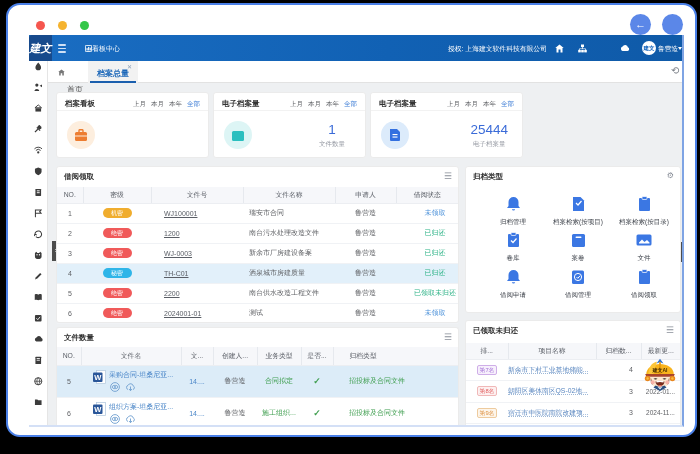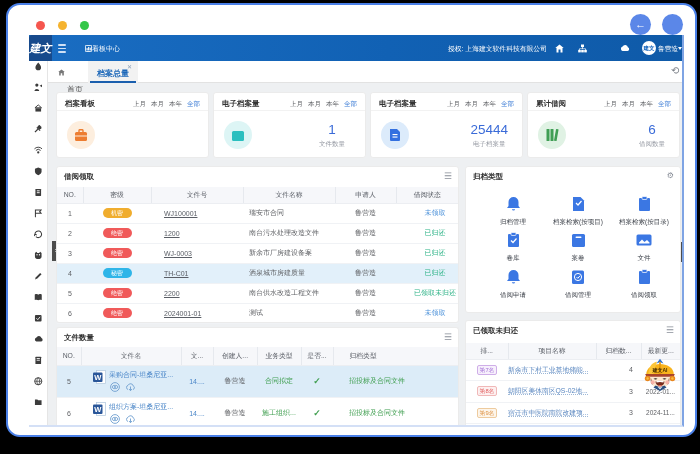--- a/index.html
+++ b/index.html
@@ -237,35 +237,20 @@
           <svg class="abs" style="left:8px;top:6px;" width="12" height="15" viewBox="0 0 12 15">
             <path d="M1 2 H8 L11 5 V13 A1 1 0 0 1 10 14 H2 A1 1 0 0 1 1 13Z" fill="#3370e0"></path>
             <rect x="3.5" y="7" width="5" height="1.1" fill="#fff"></rect>
             <rect x="3.5" y="9.5" width="5" height="1.1" fill="#fff"></rect>
           </svg>
         </div>
         <div class="nums">
           <div class="numcol"><div class="numv">25444</div><div class="numl">电子档案量</div></div>
         </div>
       </div>
-      <div class="card" style="left:478px;">
-        <div class="t">累计借阅</div>
-        <div class="filters">上月<span>本月</span><span>本年</span><b>全部</b></div>
-        <div class="dvd"></div>
-        <div class="bigcircle" style="background:#e0f2e4;">
-          <svg class="abs" style="left:7px;top:7px;" width="14" height="14" viewBox="0 0 14 14">
-            <rect x="1.5" y="1" width="3" height="12" rx="0.5" fill="#3f9e54"></rect>
-            <rect x="5.5" y="1" width="3" height="12" rx="0.5" fill="#3f9e54"></rect>
-            <rect x="10" y="1" width="2.6" height="12" rx="0.5" transform="rotate(10 11 7)" fill="#3f9e54"></rect>
-          </svg>
-        </div>
-        <div class="nums">
-          <div class="numcol"><div class="numv">6</div><div class="numl">借阅数量</div></div>
-        </div>
-      </div>
 
       <div class="panel" style="left:7px;top:83px;width:403px;height:157px;">
         <div class="ptitle">借阅领取</div>
         <div class="pmenu">☰</div>
         <table class="tbl" style="top:20px;width:401px;">
           <colgroup>
               <col style="width:26px">
               <col style="width:68px">
               <col style="width:92px">
               <col style="width:92px">

